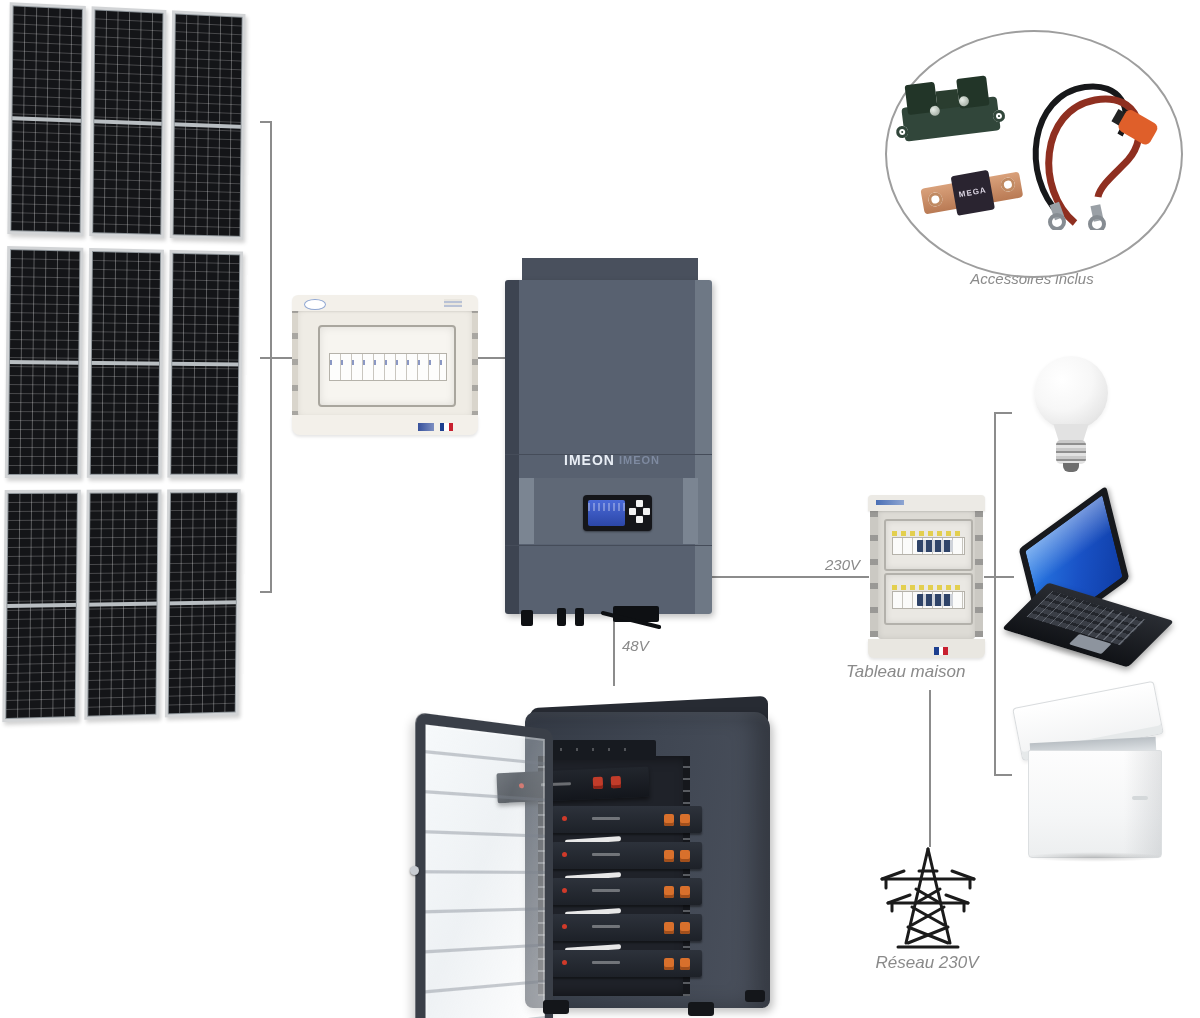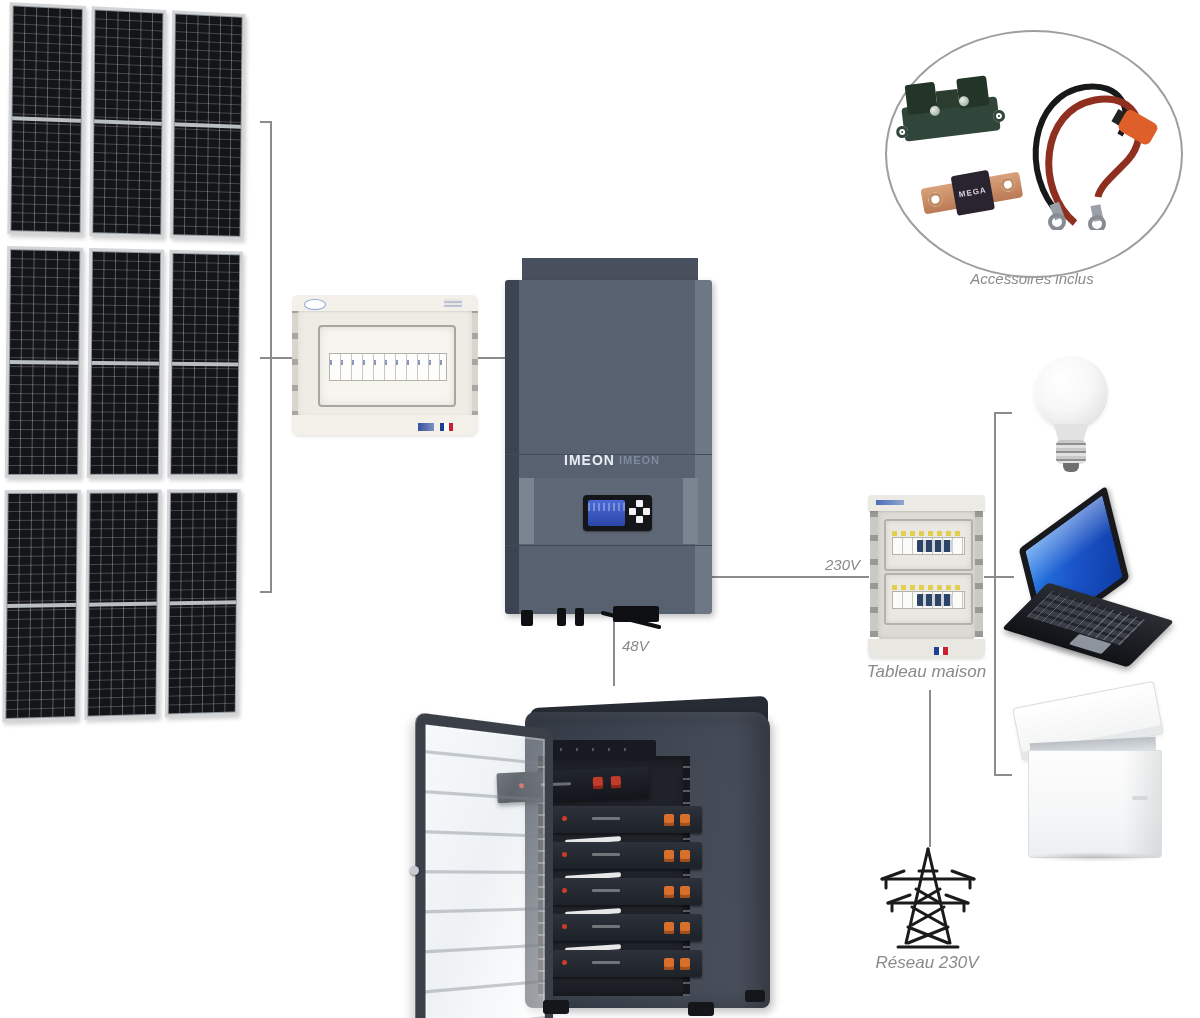--- a/index.html
+++ b/index.html
@@ -188,21 +188,21 @@
   <div class="ln" style="left:712px;top:576px;width:157px;height:2px;"></div>
   <div class="ln" style="left:994px;top:412px;width:2px;height:364px;"></div>
   <div class="ln" style="left:994px;top:412px;width:18px;height:2px;"></div>
   <div class="ln" style="left:984px;top:576px;width:30px;height:2px;"></div>
   <div class="ln" style="left:994px;top:774px;width:18px;height:2px;"></div>
   <div class="ln" style="left:613px;top:612px;width:2px;height:74px;"></div>
   <div class="ln" style="left:929px;top:690px;width:2px;height:157px;"></div>
 
   <div class="lbl" style="left:792px;top:556px;width:68px;text-align:right;">230V</div>
   <div class="lbl" style="left:622px;top:637px;">48V</div>
-  <div class="lbl big" style="left:846px;top:662px;width:161px;text-align:center;">Tableau maison</div>
+  <div class="lbl big" style="left:846px;top:662px;width:161px;">Tableau maison</div>
   <div class="lbl big" style="left:847px;top:953px;width:160px;text-align:center;">Réseau 230V</div>
   <div class="lbl" style="left:952px;top:270px;width:160px;text-align:center;">Accessoires inclus</div>
 
   <div class="abs solar">
     <div class="panel"></div>
     <div class="panel"></div>
     <div class="panel"></div>
     <div class="panel"></div>
     <div class="panel"></div>
     <div class="panel"></div>

